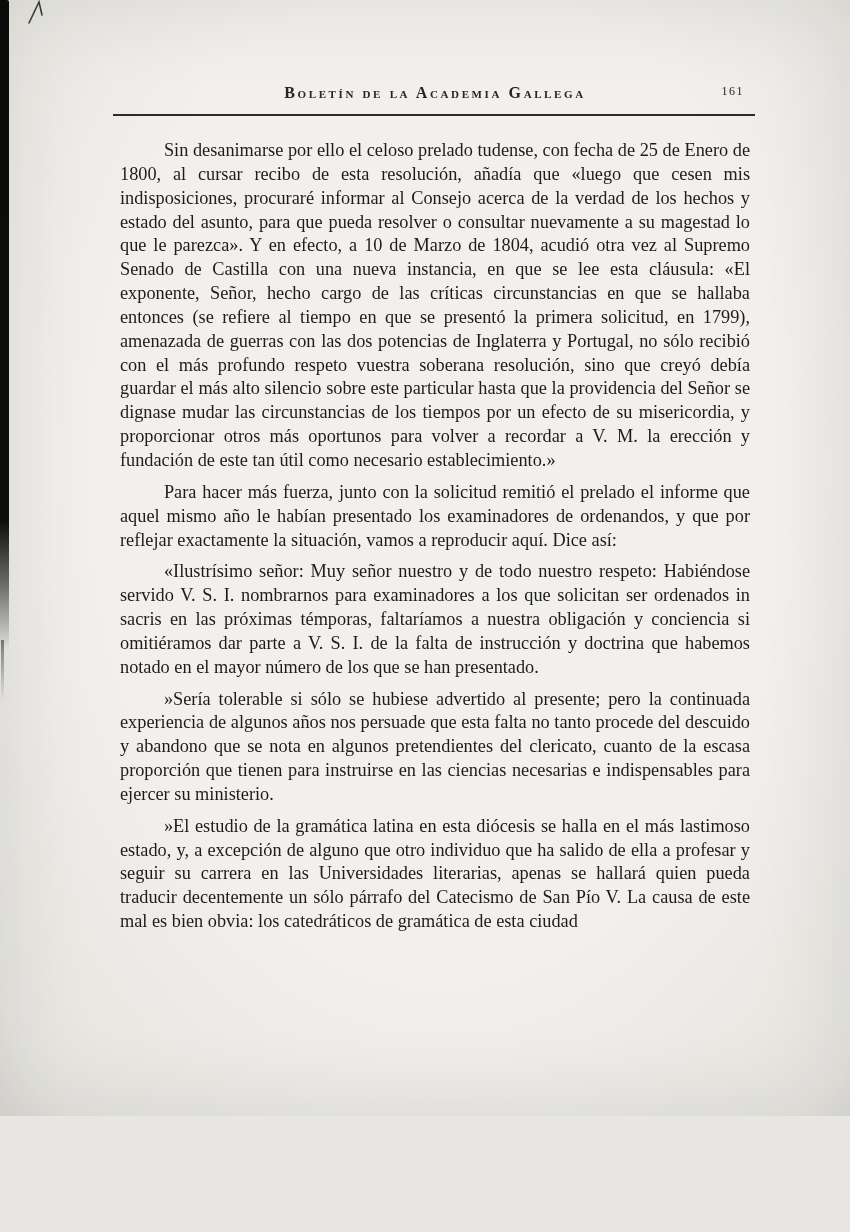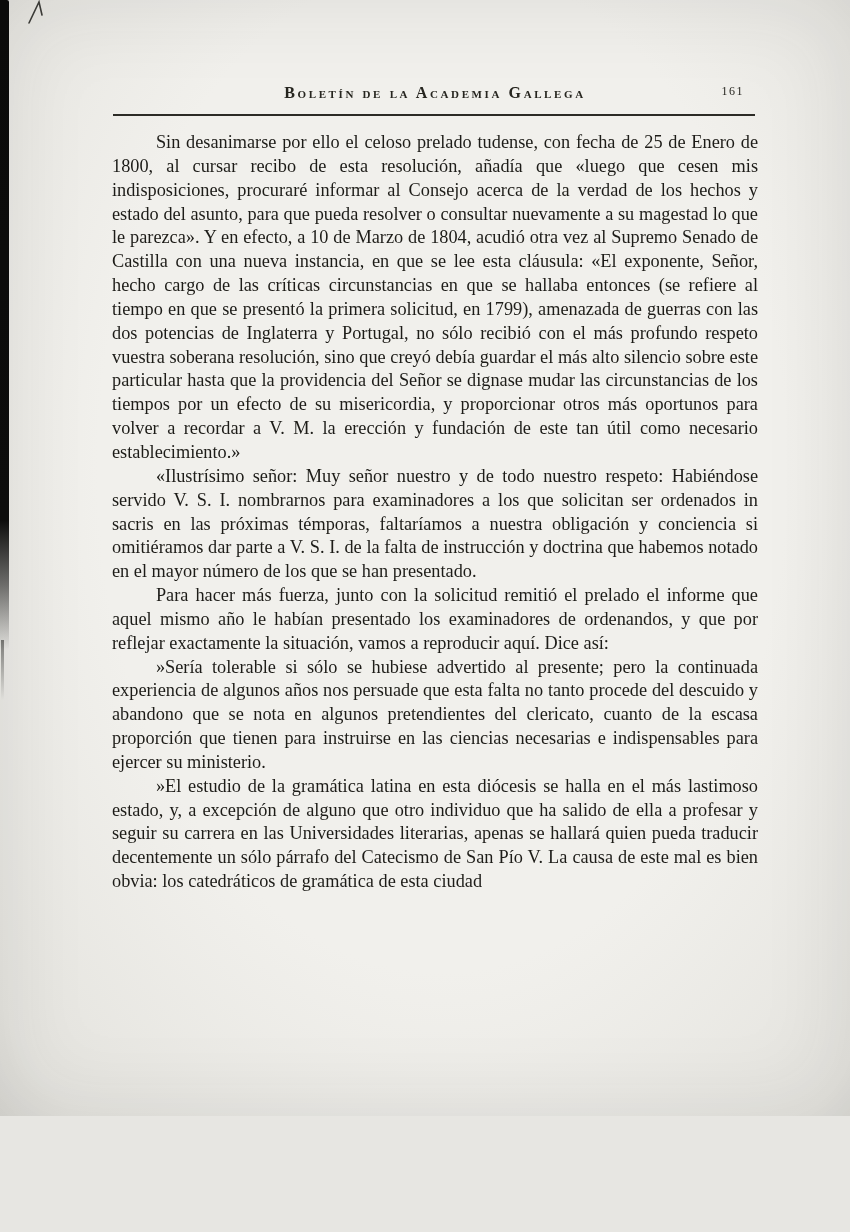--- a/index.html
+++ b/index.html
@@ -88,21 +88,21 @@
     left: 112px;
     top: 131px;
     width: 646px;
     font-size: 18.3px;
     line-height: 23.85px;
     text-align: justify;
     color: #1d1c18;
     text-rendering: optimizeLegibility;
   }
   .text-block p {
-    margin: 0;
+    margin: 8px;
     text-indent: 2.4em;
   }
 </style>
 </head>
 <body>
 
 <div class="scan">
 
   <div class="binding-shadow"></div>
 
@@ -112,19 +112,19 @@
 
   <header class="page-header">
     <span class="journal-title">Boletín de la Academia Gallega</span>
     <span class="page-number">161</span>
   </header>
 
   <div class="header-rule"></div>
 
   <main class="text-block">
     <p>Sin desanimarse por ello el celoso prelado tudense, con fecha de 25 de Enero de 1800, al cursar recibo de esta resolución, añadía que «luego que cesen mis indisposiciones, procuraré informar al Consejo acerca de la verdad de los hechos y estado del asunto, para que pueda resolver o consultar nuevamente a su magestad lo que le parezca». Y en efecto, a 10 de Marzo de 1804, acudió otra vez al Supremo Senado de Castilla con una nueva instancia, en que se lee esta cláusula: «El exponente, Señor, hecho cargo de las críticas circunstancias en que se hallaba entonces (se refiere al tiempo en que se presentó la primera solicitud, en 1799), amenazada de guerras con las dos potencias de Inglaterra y Portugal, no sólo recibió con el más profundo respeto vuestra soberana resolución, sino que creyó debía guardar el más alto silencio sobre este particular hasta que la providencia del Señor se dignase mudar las circunstancias de los tiempos por un efecto de su misericordia, y proporcionar otros más oportunos para volver a recordar a V. M. la erección y fundación de este tan útil como necesario establecimiento.»</p>
+    <p>Para hacer más fuerza, junto con la solicitud remitió el prelado el informe que aquel mismo año le habían presentado los examinadores de ordenandos, y que por reflejar exactamente la situación, vamos a reproducir aquí. Dice así:</p>
     <p>«Ilustrísimo señor: Muy señor nuestro y de todo nuestro respeto: Habiéndose servido V. S. I. nombrarnos para examinadores a los que solicitan ser ordenados in sacris en las próximas témporas, faltaríamos a nuestra obligación y conciencia si omitiéramos dar parte a V. S. I. de la falta de instrucción y doctrina que habemos notado en el mayor número de los que se han presentado.</p>
-    <p>Para hacer más fuerza, junto con la solicitud remitió el prelado el informe que aquel mismo año le habían presentado los examinadores de ordenandos, y que por reflejar exactamente la situación, vamos a reproducir aquí. Dice así:</p>
     <p>»Sería tolerable si sólo se hubiese advertido al presente; pero la continuada experiencia de algunos años nos persuade que esta falta no tanto procede del descuido y abandono que se nota en algunos pretendientes del clericato, cuanto de la escasa proporción que tienen para instruirse en las ciencias necesarias e indispensables para ejercer su ministerio.</p>
     <p>»El estudio de la gramática latina en esta diócesis se halla en el más lastimoso estado, y, a excepción de alguno que otro individuo que ha salido de ella a profesar y seguir su carrera en las Universidades literarias, apenas se hallará quien pueda traducir decentemente un sólo párrafo del Catecismo de San Pío V. La causa de este mal es bien obvia: los catedráticos de gramática de esta ciudad</p>
   </main>
 
 </div>
 
 </body></html>

